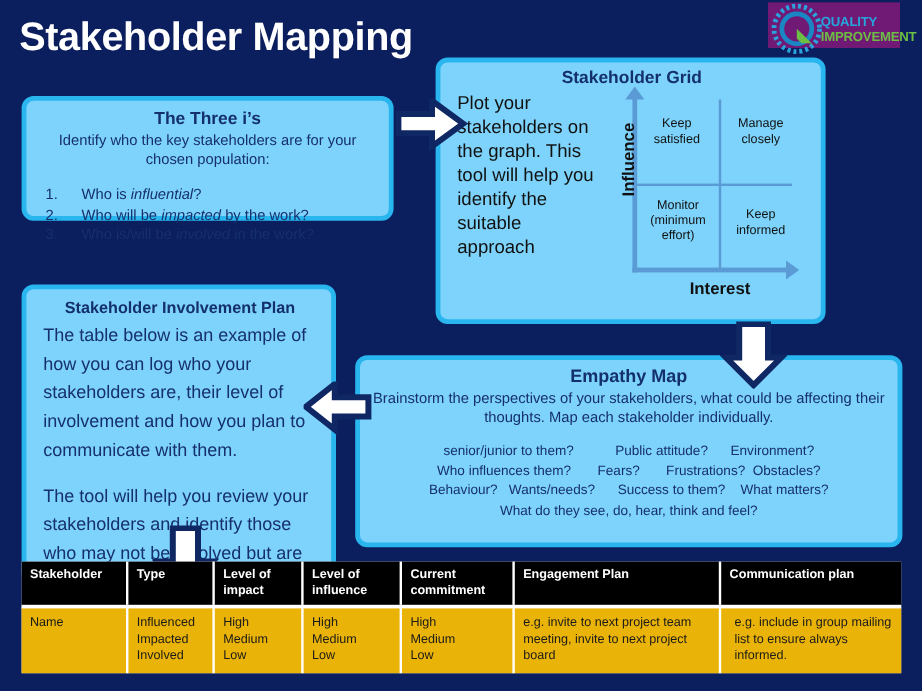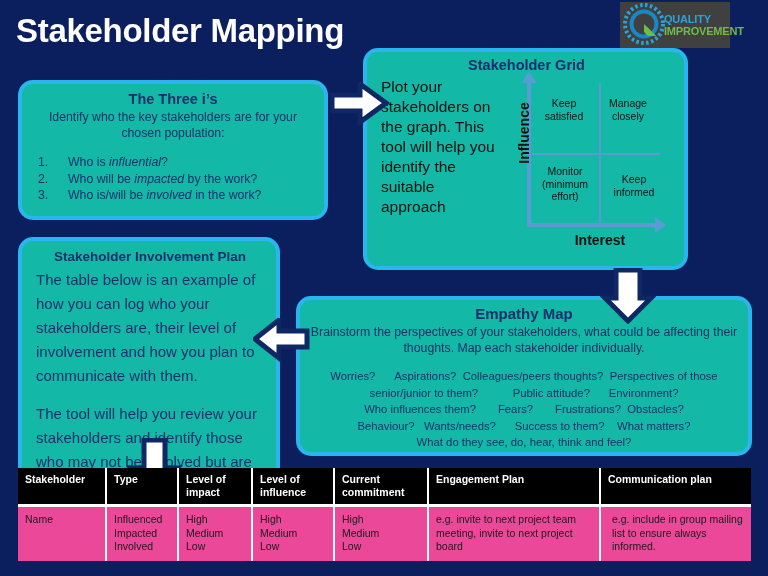--- a/index.html
+++ b/index.html
@@ -13,45 +13,45 @@
 
   
   .title{
     position:absolute;left:16px;top:12px;
     color:#ffffff;font-size:33px;font-weight:bold;
     letter-spacing:-0.3px;white-space:nowrap;
   }
 
   
   .logo{
-    position:absolute;left:620px;top:2px;width:110px;height:46px;
-    background:#404040;
+    position:absolute;left:640px;top:2px;width:110px;height:38px;
+    background:#701a75;
   }
   .logo-inner{position:absolute;inset:0;}
   .logo-text{
     position:absolute;left:44px;top:12px;
     font-size:11px;font-weight:bold;line-height:11.5px;
     letter-spacing:-0.2px;
   }
   .logo-q{color:#29a3dc;}
   .logo-i{color:#6cbf44;}
 
   
   .panel{
-    position:absolute;background:#14b8a6;
-    border:4px solid #29b6ef;border-radius:15px;
+    position:absolute;background:#7dd3fc;
+    border:4px solid #29b6ef;border-radius:10px;
     box-sizing:border-box;color:#13265e;
   }
   .panel-h{
     text-align:center;font-weight:bold;font-size:14.5px;
     color:#14306b;margin:0;
   }
 
   
-  #panel-three{left:18px;top:80px;width:310px;height:140px;padding:7px 12px 0 12px;}
+  #panel-three{left:18px;top:80px;width:310px;height:104px;padding:7px 12px 0 12px;}
   #panel-three .lead{
     text-align:center;font-size:12.3px;line-height:15.5px;margin-top:3px;color:#16306c;
   }
   .ilist{margin:0;padding:0;list-style:none;margin-top:13px;}
   .ilist li{font-size:12.3px;line-height:16.5px;color:#16306c;display:flex;}
   .ilist .num{width:30px;flex:0 0 30px;padding-left:4px;}
   .ilist em{font-style:italic;}
 
   
   #panel-grid{left:363px;top:48px;width:325px;height:222px;padding:5px 10px 0 12px;}
@@ -74,21 +74,21 @@
     border-top:8px solid transparent;border-bottom:8px solid transparent;
     border-left:11px solid #5b9bd5;
   }
   .div-v{position:absolute;left:94px;top:6px;width:2px;height:142px;background:#5b9bd5;}
   .div-h{position:absolute;left:24px;top:76px;width:131px;height:2px;background:#5b9bd5;}
   .q{
     position:absolute;text-align:center;font-size:10.5px;line-height:12.5px;
     color:#111111;
   }
   #q-tl{left:28px;top:20px;width:62px;}
-  #q-tr{left:92px;top:20px;width:62px;}
+  #q-tr{left:98px;top:20px;width:62px;}
   #q-bl{left:28px;top:88px;width:64px;}
   #q-br{left:98px;top:96px;width:62px;}
   .lab-y{
     position:absolute;left:-12px;top:48px;
     transform:rotate(-90deg);transform-origin:center;
     font-size:14px;font-weight:bold;color:#111111;
   }
   .lab-x{
     position:absolute;left:40px;top:155px;width:110px;text-align:center;
     font-size:14px;font-weight:bold;color:#111111;
@@ -119,21 +119,21 @@
     border-collapse:collapse;background:#ffffff;
     table-layout:fixed;
   }
   .tbl th{
     background:#000000;color:#ffffff;font-size:10.5px;font-weight:bold;
     text-align:left;vertical-align:top;padding:5px 6px 6px 7px;
     border-right:2px solid #ffffff;line-height:12.5px;
   }
   .tbl th:last-child{border-right:none;}
   .tbl td{
-    background:#ec4899;color:#1a1a1a;font-size:10.5px;
+    background:#eab308;color:#1a1a1a;font-size:10.5px;
     text-align:left;vertical-align:top;padding:6px 6px 7px 7px;
     border-right:2px solid #ffffff;line-height:13.5px;
   }
   .tbl td:last-child{border-right:none;padding-left:11px;}
   .tbl tbody tr{border-top:3px solid #ffffff;}
   .tbl td div, .tbl th div{white-space:pre-line;}
 </style>
 </head>
 <body>
 
@@ -198,23 +198,20 @@
     <div class="ph">Stakeholder Involvement Plan</div>
     <p>The table below is an example of how you can log who your stakeholders are, their level of involvement and how you plan to communicate with them.</p>
     <p class="second">The tool will help you review your stakeholders and identify those who may not be involved but are highly influential.</p>
   </div>
 
   <div class="panel" id="panel-empathy">
     <div class="eh">Empathy Map</div>
     <div class="esub">Brainstorm the perspectives of your stakeholders, what could be affecting their thoughts. Map each stakeholder individually.</div>
     <div class="cloud">
       <div>
-        <span>Worries?</span><span class="sp">&nbsp;&nbsp;&nbsp;&nbsp;&nbsp;&nbsp;</span><span>Aspirations?</span><span class="sp">&nbsp;&nbsp;</span><span>Colleagues/peers thoughts?</span><span class="sp">&nbsp;&nbsp;</span><span>Perspectives of those</span>
-      </div>
-      <div>
         <span>senior/junior to them?</span><span class="sp">&nbsp;&nbsp;&nbsp;&nbsp;&nbsp;&nbsp;&nbsp;&nbsp;&nbsp;&nbsp;&nbsp;</span><span>Public attitude?</span><span class="sp">&nbsp;&nbsp;&nbsp;&nbsp;&nbsp;&nbsp;</span><span>Environment?</span>
       </div>
       <div>
         <span>Who influences them?</span><span class="sp">&nbsp;&nbsp;&nbsp;&nbsp;&nbsp;&nbsp;&nbsp;</span><span>Fears?</span><span class="sp">&nbsp;&nbsp;&nbsp;&nbsp;&nbsp;&nbsp;&nbsp;</span><span>Frustrations?</span><span class="sp">&nbsp;&nbsp;</span><span>Obstacles?</span>
       </div>
       <div>
         <span>Behaviour?</span><span class="sp">&nbsp;&nbsp;&nbsp;</span><span>Wants/needs?</span><span class="sp">&nbsp;&nbsp;&nbsp;&nbsp;&nbsp;&nbsp;</span><span>Success to them?</span><span class="sp">&nbsp;&nbsp;&nbsp;&nbsp;</span><span>What matters?</span>
       </div>
       <div>
         <span>What do they see, do, hear, think and feel?</span>

